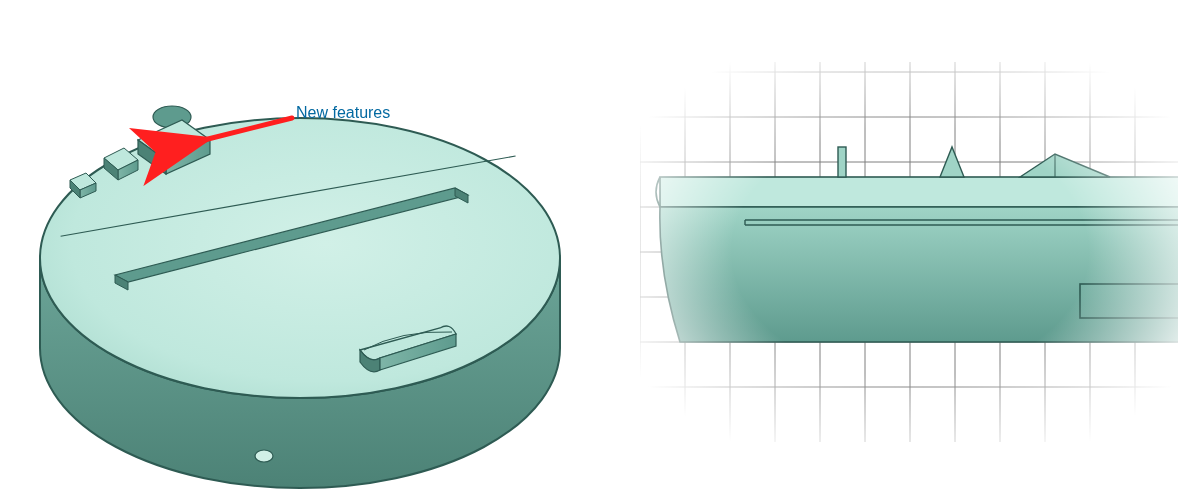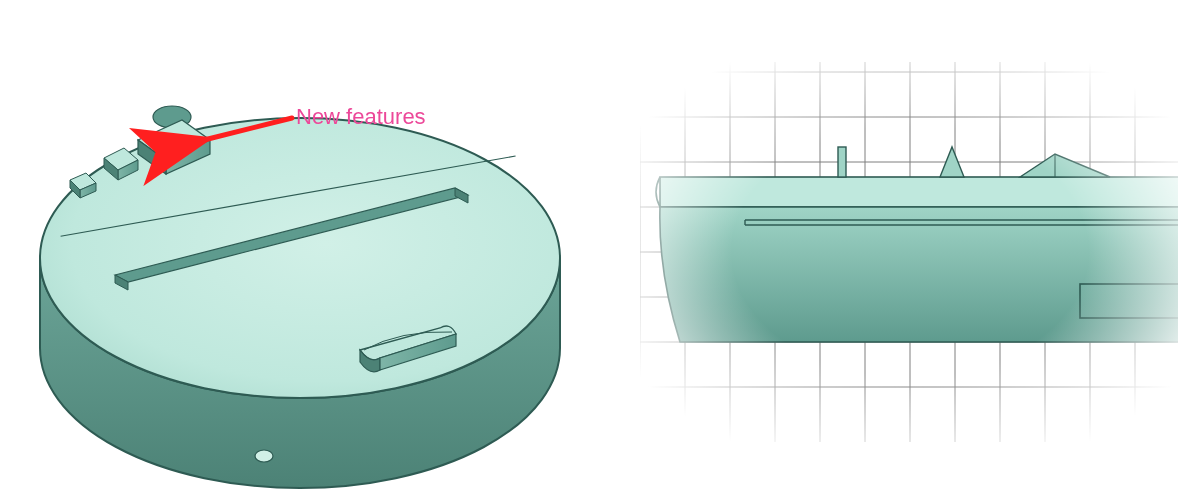--- a/index.html
+++ b/index.html
@@ -1,18 +1,18 @@
 <!DOCTYPE html>
 <html><head>
 <meta charset="utf-8">
 <style>
   html,body{margin:0;padding:0;width:1178px;height:504px;background:#fff;font-family:Arial,Helvetica,sans-serif;overflow:hidden}
   .stage{position:absolute;inset:0}
   svg{position:absolute}
-  .label{position:absolute;font-size:22px;color:#ec4899}
+  .label{position:absolute;font-size:16px;color:#0369a1}
 </style>
 </head>
 <body>
 
 <div class="stage">
 
   <svg width="620" height="504" viewBox="0 0 620 504" style="left:0;top:0">
     <defs>
       <radialGradient id="topGrad" cx="55%" cy="45%" r="70%">
         <stop offset="0%" stop-color="#D1F0E7"></stop>

